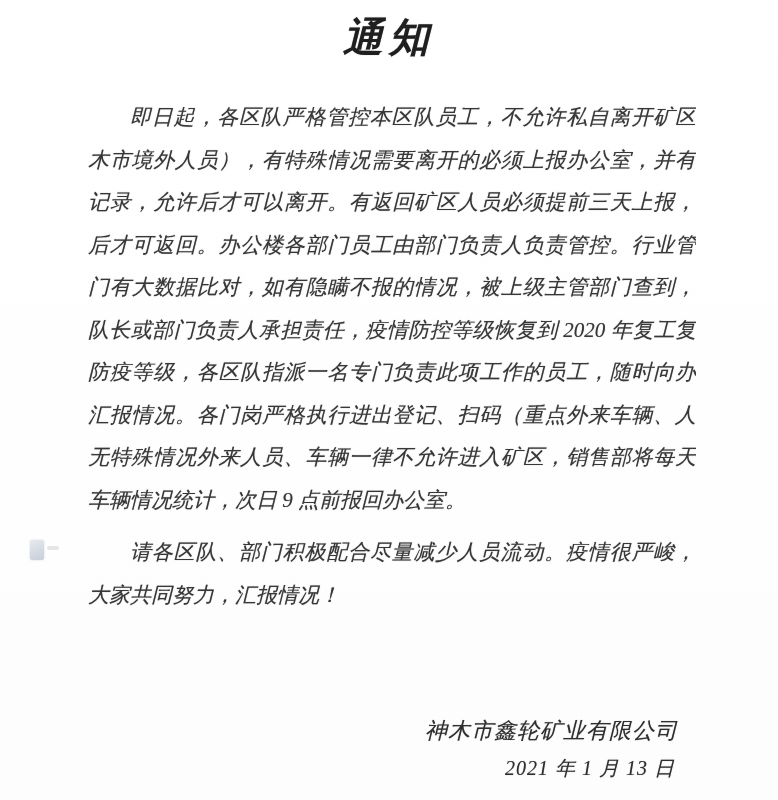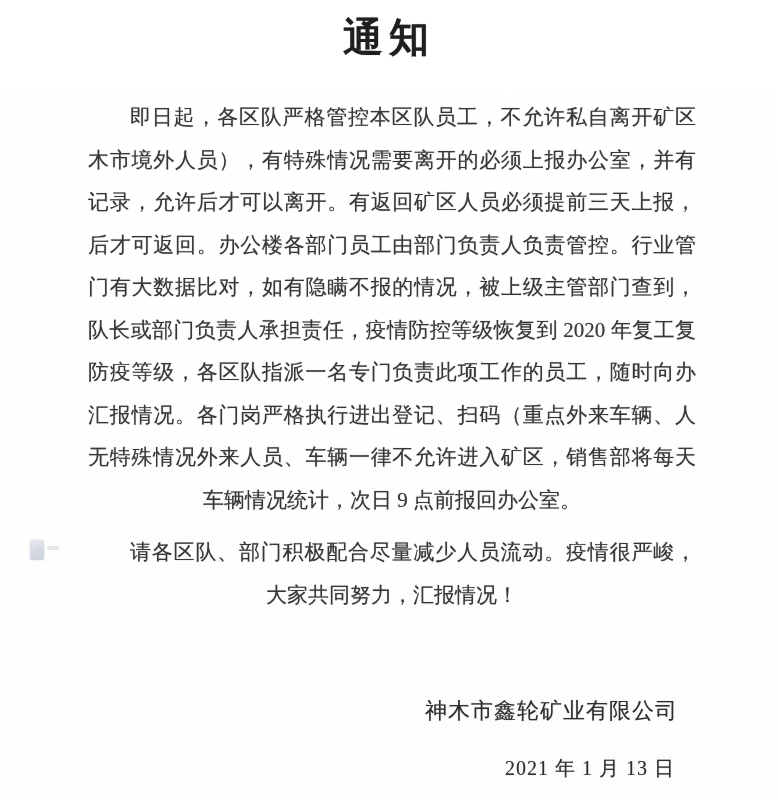--- a/index.html
+++ b/index.html
@@ -8,20 +8,21 @@
     background: #ffffff;
   }
   .page {
     position: relative;
     width: 778px;
     height: 800px;
     margin: 0 auto;
     background: linear-gradient(180deg, #ffffff 0%, #fefefe 55%, #fdfdfd 100%);
     overflow: hidden;
     font-family: "Liberation Serif", "DejaVu Serif", serif;
+    font-style: italic;
   }
   .doc-title {
     position: absolute;
     top: 10px;
     left: 0;
     width: 100%;
     text-align: center;
     font-size: 40px;
     font-weight: 700;
     letter-spacing: 6px;
@@ -35,21 +36,21 @@
     width: 608px;
     font-size: 21px;
     color: #373737;
     text-shadow: 0 0 1px rgba(70,70,70,0.55);
   }
   .para { margin: 0; padding: 0; }
   .para-2 { margin-top: 10px; }
   .line {
     height: 42.5px;
     line-height: 42.5px;
-    text-align: center;
+    text-align: left;
     overflow: hidden;
   }
   .line.fill {
     text-align: justify;
     text-align-last: justify;
   }
   .line.indent { text-indent: 2em; }
   .margin-artifact {
     position: absolute;
     top: 540px;
@@ -65,21 +66,21 @@
     position: absolute;
     left: 17px;
     top: 6px;
     width: 12px;
     height: 4px;
     background: #e6e6e6;
     border-radius: 2px;
   }
   .sign-company {
     position: absolute;
-    top: 696px;
+    top: 716px;
     right: 100px;
     height: 30px;
     line-height: 30px;
     font-size: 22px;
     letter-spacing: 1px;
     color: #2e2e2e;
     text-shadow: 0 0 1px rgba(70,70,70,0.5);
   }
   .sign-date {
     position: absolute;

